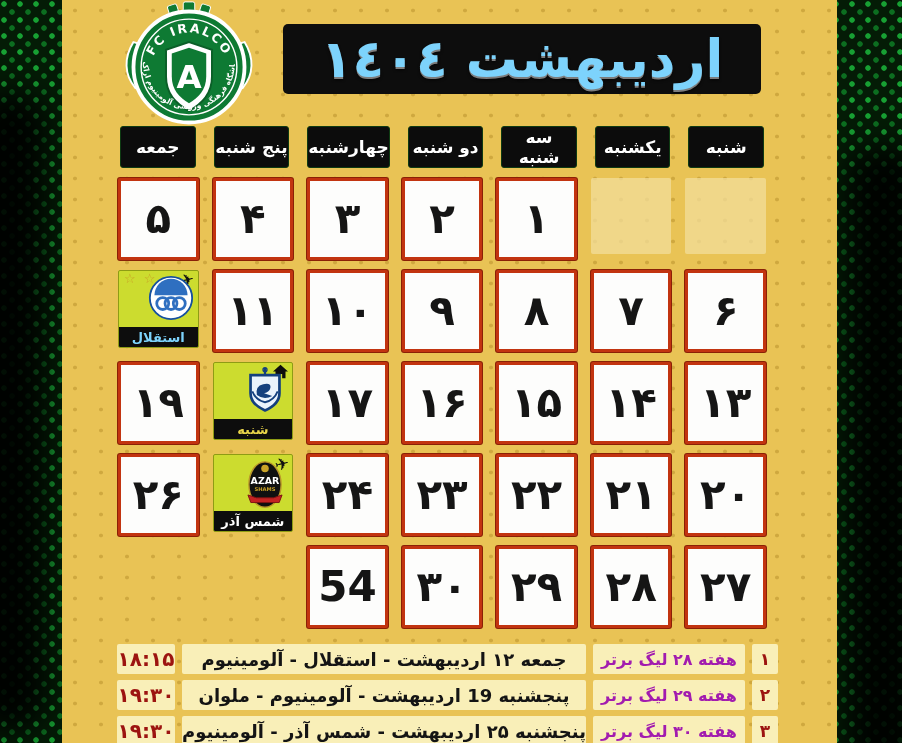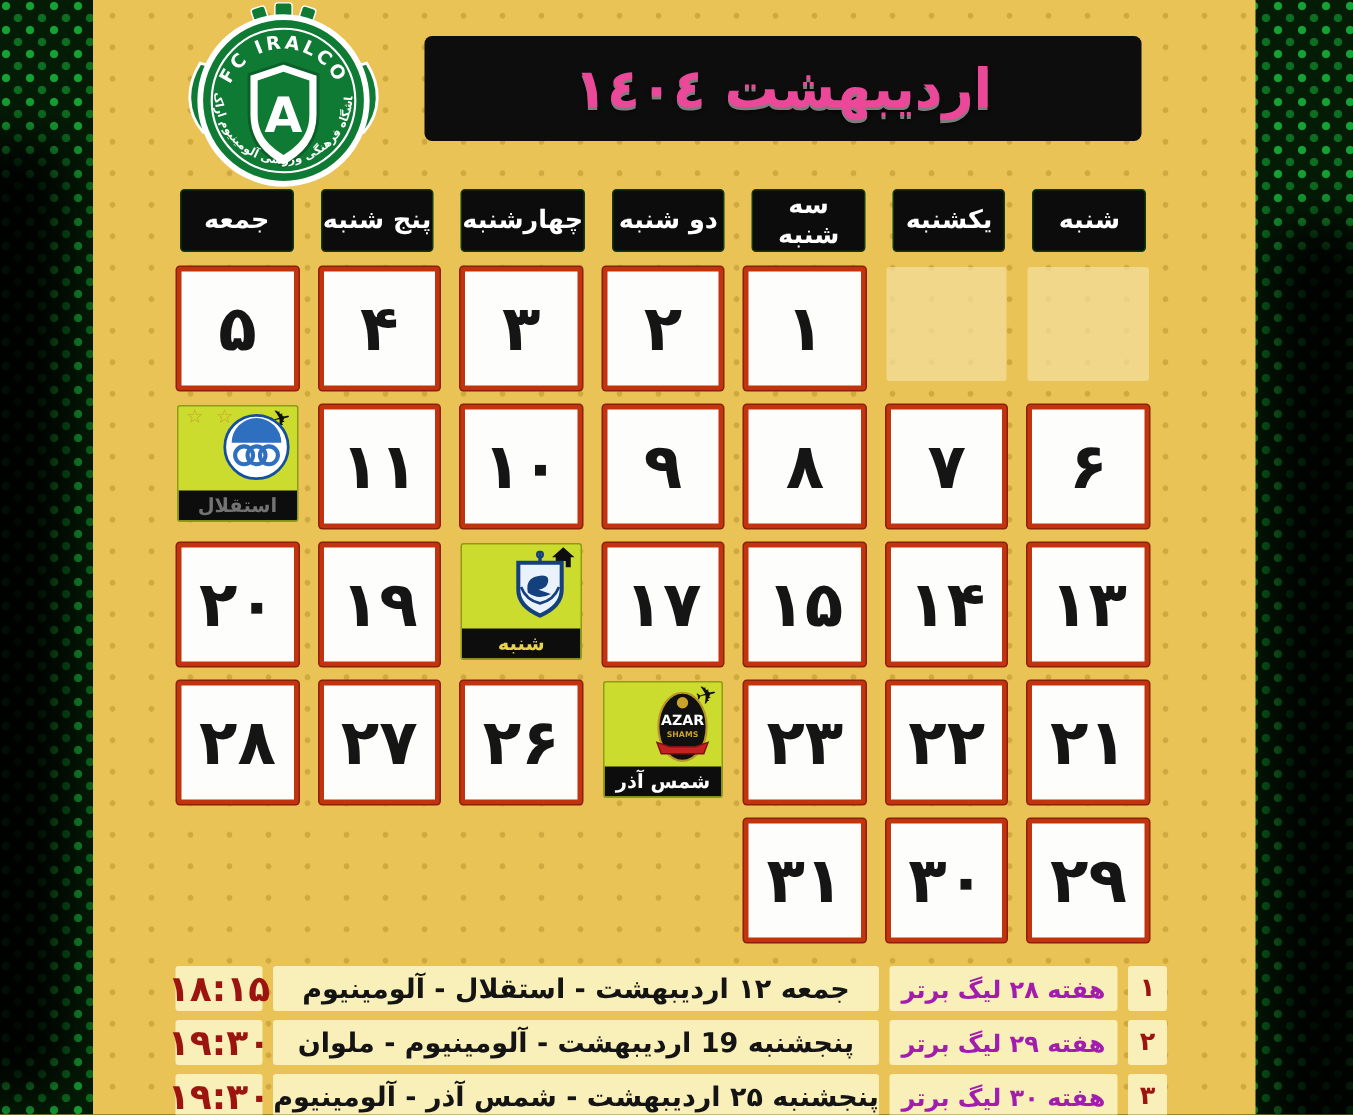--- a/index.html
+++ b/index.html
@@ -24,21 +24,21 @@
   }
 
   
   .club-logo{position:absolute;left:60px;top:0;width:134px;height:134px;}
   .title-banner{
     position:absolute;left:221px;top:24px;width:478px;height:70px;
     background:#0d0d0d;border-radius:5px;
     display:flex;align-items:center;justify-content:center;direction:rtl;
   }
   .title-banner span{
-    font-size:36px;font-weight:bold;color:#ec4899;letter-spacing:1px;
+    font-size:52px;font-weight:bold;color:#7dd3fc;letter-spacing:1px;
     text-shadow:0 2px 0 #7d7d7d,0 3px 3px rgba(0,0,0,.7);
   }
 
   
   .calendar{position:absolute;left:56px;top:126px;width:648px;direction:rtl;}
   .wd-row,.day-grid{display:grid;grid-template-columns:repeat(7,1fr);gap:10px 14px;}
   .wd-row{margin-bottom:10px;}
   .wd{
     height:40px;background:#0c0c0c;border:1px solid #0e3a12;border-radius:3px;
     color:#fff;font-size:17px;font-weight:bold;
@@ -64,21 +64,21 @@
     font-size:13px;font-weight:bold;display:flex;align-items:center;justify-content:center;
   }
 
   
   .fixtures{position:absolute;left:50px;top:644px;width:666px;direction:rtl;display:flex;flex-direction:column;gap:6px;}
   .fixture-row{display:flex;gap:7px;height:30px;}
   .fx{background:#f9efb8;border-radius:2px;display:flex;align-items:center;justify-content:center;}
   .fx-num{width:26px;color:#9c1410;font-size:17px;font-weight:bold;}
   .fx-week{width:152px;color:#a21caf;font-size:16px;font-weight:bold;}
   .fx-match{width:404px;color:#141414;font-size:18px;font-weight:bold;}
-  .fx-time{width:58px;color:#9c1410;font-size:24px;font-weight:bold;}
+  .fx-time{width:58px;color:#9c1410;font-size:20px;font-weight:bold;}
 </style>
 </head>
 <body>
 
 <div class="shadow-blob blob-left"></div>
 <div class="shadow-blob blob-right"></div>
 
 <div class="card">
 
   <div class="club-logo">
@@ -145,25 +145,26 @@
           <span class="stars">☆ ☆</span>
           <div class="badge">
             <svg viewBox="0 0 50 50" width="46" height="46">
     <circle cx="25" cy="25" r="23" fill="#ffffff" stroke="#15509e" stroke-width="2"></circle>
     <path d="M7 22 a18 18 0 0 1 36 0 z" fill="#2f6fc0"></path>
     <circle cx="16" cy="31" r="6.5" fill="none" stroke="#2f6fc0" stroke-width="3"></circle>
     <circle cx="25" cy="31" r="6.5" fill="none" stroke="#2f6fc0" stroke-width="3"></circle>
     <circle cx="34" cy="31" r="6.5" fill="none" stroke="#2f6fc0" stroke-width="3"></circle>
   </svg>
           </div>
-          <div class="tname" style="color:#737373">استقلال</div>
+          <div class="tname" style="color:#7dd3fc">استقلال</div>
         </div>
         <div class="cell day">۱۳</div>
         <div class="cell day">۱۴</div>
         <div class="cell day">۱۵</div>
+        <div class="cell day">۱۶</div>
         <div class="cell day">۱۷</div>
         <div class="cell match">
           <span class="venue"><svg viewBox="0 0 20 18" width="17" height="15">
               <path d="M10 1 L19 9 h-3 v8 h-4 v-5 h-4 v5 H4 V9 H1 Z" fill="#0d0d0d"></path>
             </svg></span>
           <div class="badge">
             <svg viewBox="0 0 44 52" width="40" height="47">
     <path d="M22 1 v7" stroke="#14407e" stroke-width="2.5"></path>
     <circle cx="22" cy="3" r="2.2" fill="none" stroke="#14407e" stroke-width="1.5"></circle>
     <path d="M6 9 h32 v20 c0 11 -9 16 -16 19 c-7 -3 -16 -8 -16 -19 z" fill="#eaf3fc" stroke="#14407e" stroke-width="3"></path>
@@ -171,39 +172,40 @@
     <path d="M8 27 q4 10 14 12 q10 -2 14 -12" fill="none" stroke="#14407e" stroke-width="2"></path>
   </svg>
           </div>
           <div class="tname" style="color:#e8d44a">شنبه</div>
         </div>
         <div class="cell day">۱۹</div>
         <div class="cell day">۲۰</div>
         <div class="cell day">۲۱</div>
         <div class="cell day">۲۲</div>
         <div class="cell day">۲۳</div>
+        <div class="cell day">۲۴</div>
         <div class="cell match">
           <span class="venue"><span class="plane">✈</span></span>
           <div class="badge">
             <svg viewBox="0 0 42 56" width="40" height="53">
     <ellipse cx="21" cy="27" rx="17" ry="24" fill="#101010" stroke="#b9962a" stroke-width="1.5"></ellipse>
     <circle cx="21" cy="10" r="4" fill="#c9a227"></circle>
     <text x="21" y="26" text-anchor="middle" font-size="10" font-weight="bold" fill="#ffffff" font-family="DejaVu Sans,sans-serif">AZAR</text>
     <text x="21" y="34" text-anchor="middle" font-size="5.5" font-weight="bold" fill="#c9a227" font-family="DejaVu Sans,sans-serif">SHAMS</text>
     <path d="M3 38 l9 3 h18 l9 -3 l-3 8 h-30 z" fill="#c42222" stroke="#7e1212" stroke-width="1"></path>
   </svg>
           </div>
           <div class="tname" style="color:#ffffff">شمس آذر</div>
         </div>
         <div class="cell day">۲۶</div>
         <div class="cell day">۲۷</div>
         <div class="cell day">۲۸</div>
         <div class="cell day">۲۹</div>
         <div class="cell day">۳۰</div>
-        <div class="cell day">۳۱</div>
+        <div class="cell day">54</div>
         <div class="cell blank"></div>
         <div class="cell blank"></div>
       </div>
   </div>
 
   <div class="fixtures">
     <div class="fixture-row">
       <div class="fx fx-num">۱</div>
       <div class="fx fx-week">هفته ۲۸ لیگ برتر</div>
       <div class="fx fx-match">جمعه ۱۲ اردیبهشت - استقلال - آلومینیوم</div>

